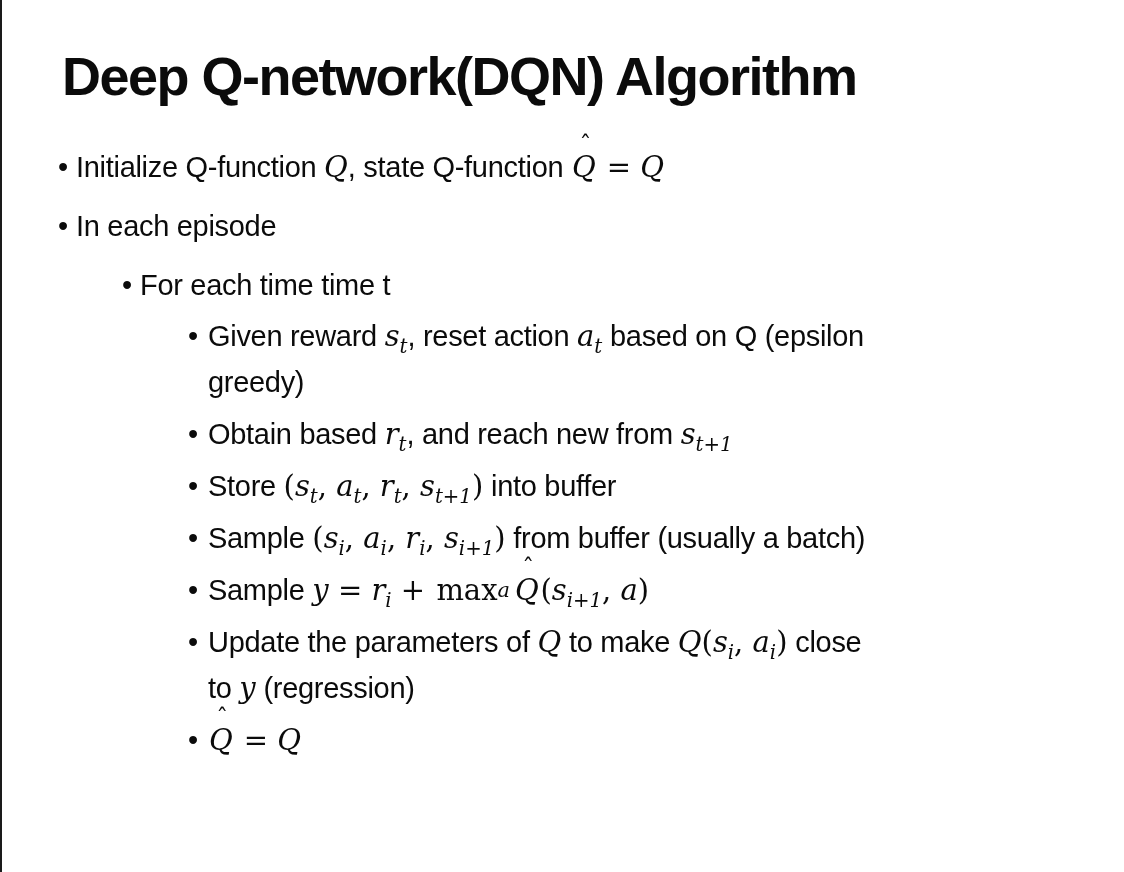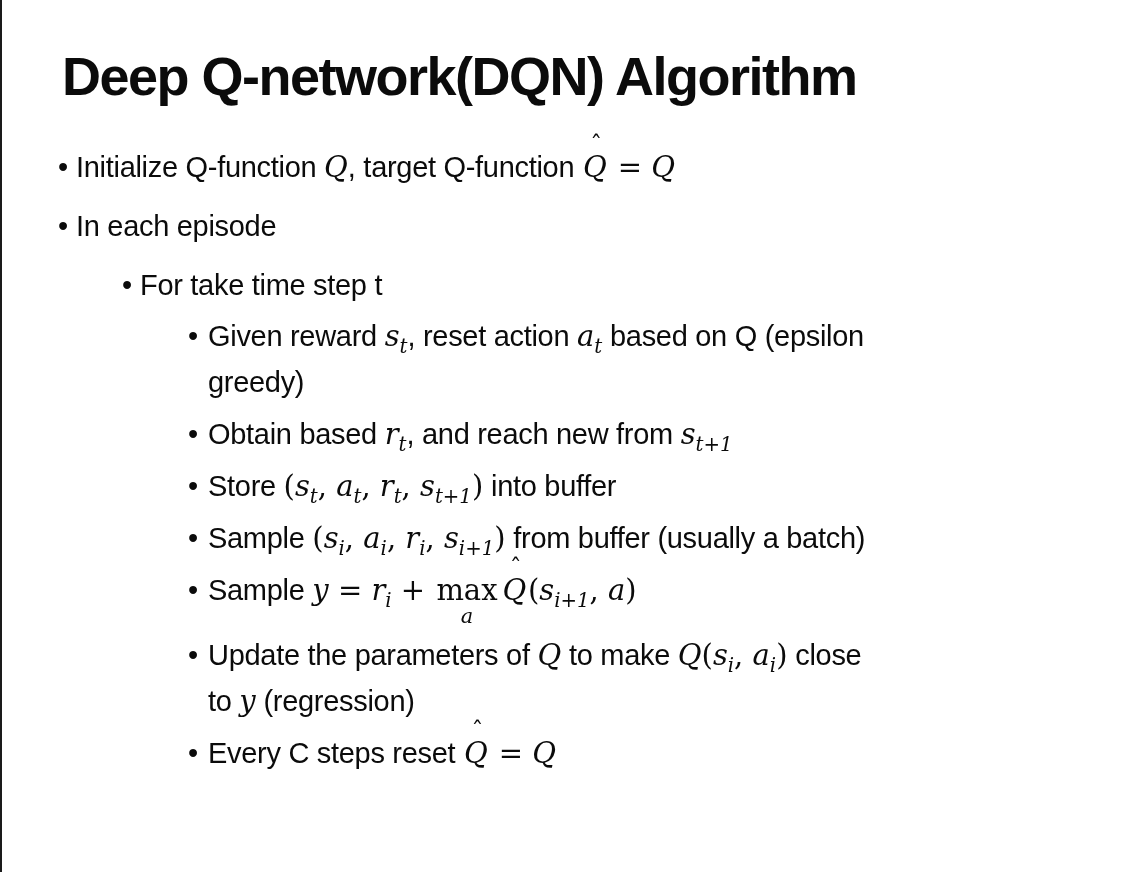--- a/index.html
+++ b/index.html
@@ -92,21 +92,20 @@
     font-style: normal;
     font-size: 0.82em;
     line-height: 1;
   }
   .mhat .base {
     font-family: "DejaVu Serif", serif;
     font-style: italic;
   }
   .maxop {
     display: inline-flex;
-    flex-direction: column;
     align-items: center;
     margin: 0 4px 0 2px;
     vertical-align: baseline;
   }
   .maxop .op {
     font-family: "DejaVu Serif", serif;
     line-height: 33px;
     letter-spacing: 0;
   }
   .maxop .under {
@@ -120,29 +119,29 @@
 </head>
 <body>
 
 <div class="page">
   <div class="left-border"></div>
   <div class="slide">
     <h1 class="title">Deep Q-network(DQN) Algorithm</h1>
     <div class="bullets">
         <div class="bullet level-1">
           <span class="marker">•</span>
-          <span class="content"><span>Initialize Q-function </span><span class="mi">Q</span><span>, target Q-function </span><span class="mhat"><span class="hat">ˆ</span><span class="base">Q</span></span><span class="mo"> = </span><span class="mi">Q</span></span>
+          <span class="content"><span>Initialize Q-function </span><span class="mi">Q</span><span>, state Q-function </span><span class="mhat"><span class="hat">ˆ</span><span class="base">Q</span></span><span class="mo"> = </span><span class="mi">Q</span></span>
         </div>
         <div class="bullet level-1">
           <span class="marker">•</span>
           <span class="content"><span>In each episode</span></span>
         </div>
         <div class="bullet level-2">
           <span class="marker">•</span>
-          <span class="content"><span>For take time step t</span></span>
+          <span class="content"><span>For each time time t</span></span>
         </div>
         <div class="bullet level-3">
           <span class="marker">•</span>
           <span class="content"><span>Given reward </span><span class="mi">s</span><sub class="msub">t</sub><span>, reset action </span><span class="mi">a</span><sub class="msub">t</sub><span> based on Q (epsilon</span><br><span>greedy)</span></span>
         </div>
         <div class="bullet level-3">
           <span class="marker">•</span>
           <span class="content"><span>Obtain based </span><span class="mi">r</span><sub class="msub">t</sub><span>, and reach new from </span><span class="mi">s</span><sub class="msub">t+1</sub></span>
         </div>
         <div class="bullet level-3">
@@ -159,17 +158,17 @@
               <span class="op">max</span>
               <span class="under">a</span>
             </span><span class="mhat"><span class="hat">ˆ</span><span class="base">Q</span></span><span class="mo">(</span><span class="mi">s</span><sub class="msub">i+1</sub><span class="mo">, </span><span class="mi">a</span><span class="mo">)</span></span>
         </div>
         <div class="bullet level-3">
           <span class="marker">•</span>
           <span class="content"><span>Update the parameters of </span><span class="mi">Q</span><span> to make </span><span class="mi">Q</span><span class="mo">(</span><span class="mi">s</span><sub class="msub">i</sub><span class="mo">, </span><span class="mi">a</span><sub class="msub">i</sub><span class="mo">)</span><span> close</span><br><span>to </span><span class="mi">y</span><span> (regression)</span></span>
         </div>
         <div class="bullet level-3">
           <span class="marker">•</span>
-          <span class="content"><span>Every C steps reset </span><span class="mhat"><span class="hat">ˆ</span><span class="base">Q</span></span><span class="mo"> = </span><span class="mi">Q</span></span>
+          <span class="content"><span class="mhat"><span class="hat">ˆ</span><span class="base">Q</span></span><span class="mo"> = </span><span class="mi">Q</span></span>
         </div>
       </div>
   </div>
 </div>
 
 </body></html>

